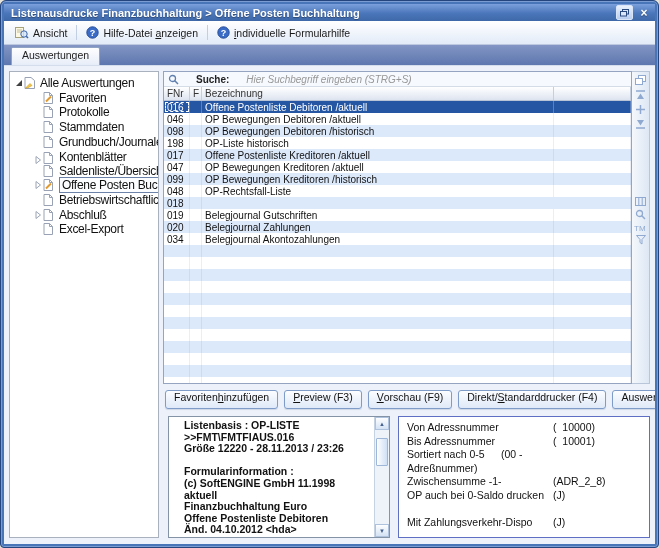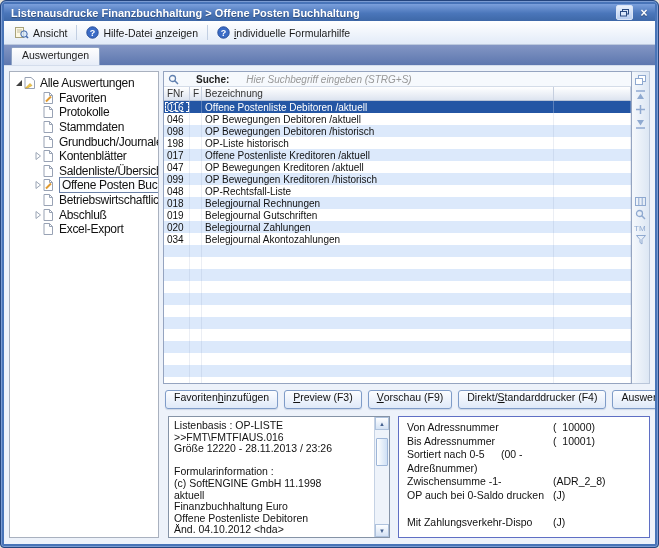--- a/index.html
+++ b/index.html
@@ -77,21 +77,21 @@
 
   
   .btnrow{flex:0 0 25px;display:flex;align-items:center;gap:6px;padding:3px 0 4px 2px;}
   .btn{height:17px;padding:0 8px;font-size:10.5px;background:linear-gradient(#fcfdff,#dfe9f8);
        border:1px solid #7f9cc8;border-radius:3px;display:flex;align-items:flex-start;color:#111;
        box-shadow:0 1px 1px rgba(60,90,140,.18);white-space:nowrap;}
 
   
   .bottom{flex:0 0 122px;display:flex;gap:8px;padding-left:5px;min-height:0;}
   .infopanel{flex:0 0 222px;background:#fff;border:1px solid #8593a6;display:flex;box-sizing:border-box;}
-  .infotext{flex:1;padding:3px 5px;font-size:10.5px;line-height:11.6px;white-space:pre;overflow:hidden;color:#111;}
+  .infotext{flex:1;padding:3px 15px;font-size:10.5px;line-height:11.6px;white-space:pre;overflow:hidden;color:#111;font-weight:bold;}
   .vscroll{flex:0 0 14px;background:#eef3fa;border-left:1px solid #c5d2e4;display:flex;flex-direction:column;align-items:stretch;}
   .sbtn{height:13px;background:linear-gradient(#fdfeff,#d4e2f4);border:1px solid #aec2dd;
         display:flex;align-items:center;justify-content:center;font-size:6px;color:#44618f;box-sizing:border-box;}
   .sbtn.down{margin-top:auto;}
   .sthumb{height:26px;margin:8px 1px 0;background:linear-gradient(90deg,#fdfefe,#cfe0f5);
         border:1px solid #9eb6d8;border-radius:1px;}
   .parampanel{flex:1;background:#fff;border:1px solid #5f6fc4;padding:4px 8px;font-size:10.5px;
         line-height:13.6px;box-sizing:border-box;overflow:hidden;color:#111;}
   .prow{display:flex;min-height:13.6px;}
   .plabel{flex:1;white-space:nowrap;overflow:hidden;}
@@ -209,21 +209,21 @@
           <div class="trow" style="padding-left: 22px;">
             <span class="tarrow"></span>
             <span class="ticon" style="display: flex;">
               <svg width="11" height="12">
                 <path d="M1 .5h5.5l3 3V11.5H1z" fill="#fff" stroke="#98a2b4"></path>
                 <path d="M6.5 .5v3h3" fill="none" stroke="#98a2b4"></path>
               </svg>
             </span>
             <span class="tlabel">Grundbuch/Journale</span>
           </div>
-          <div class="trow" style="padding-left: 22px;">
+          <div class="trow" style="padding-left: 22px; align-items: flex-end;">
             <span class="tarrow">
               <svg width="8" height="8">
                 <path d="M2 .5 L6.5 4 L2 7.5 Z" fill="#fff" stroke="#9aa4b4"></path>
               </svg>
             </span>
             <span class="ticon" style="display: flex;">
               <svg width="11" height="12">
                 <path d="M1 .5h5.5l3 3V11.5H1z" fill="#fff" stroke="#98a2b4"></path>
                 <path d="M6.5 .5v3h3" fill="none" stroke="#98a2b4"></path>
               </svg>
@@ -353,21 +353,20 @@
                 </div>
                 <div class="tr">
                   <span class="td c-fnr">048</span>
                   <span class="td c-f"></span>
                   <span class="td c-bez">OP-Rechtsfall-Liste</span>
                   <span class="td c-rest"></span>
                 </div>
                 <div class="tr alt">
                   <span class="td c-fnr">018</span>
                   <span class="td c-f"></span>
-                  <span class="td c-bez">Belegjournal Rechnungen</span>
                   <span class="td c-rest"></span>
                 </div>
                 <div class="tr">
                   <span class="td c-fnr">019</span>
                   <span class="td c-f"></span>
                   <span class="td c-bez">Belegjournal Gutschriften</span>
                   <span class="td c-rest"></span>
                 </div>
                 <div class="tr alt">
                   <span class="td c-fnr">020</span>

